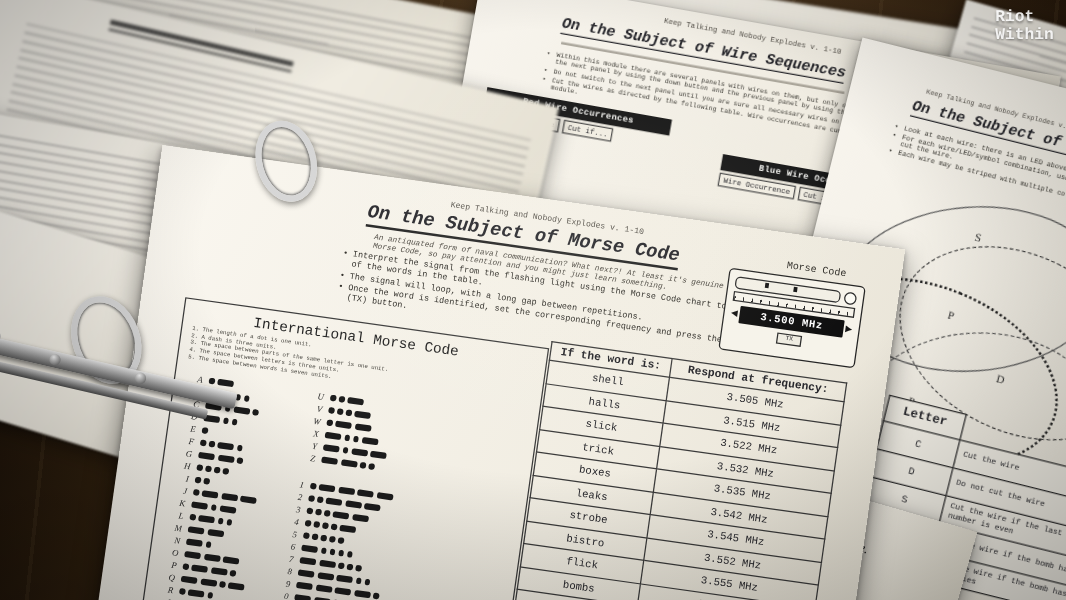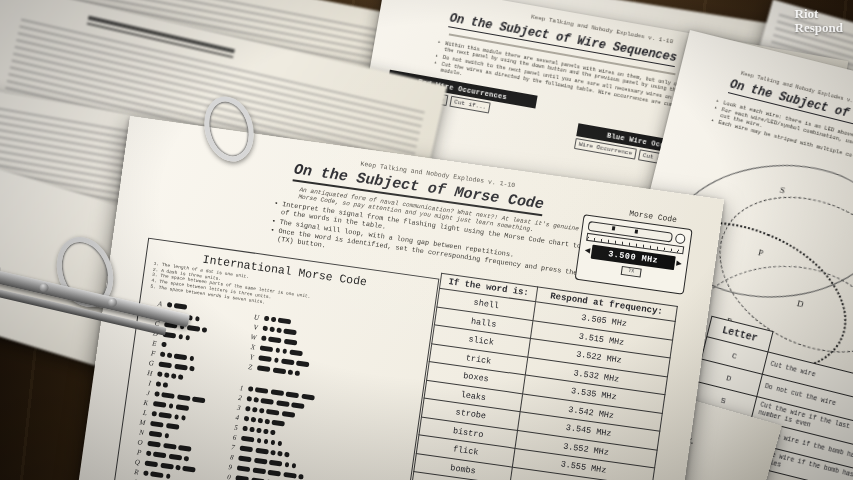--- a/index.html
+++ b/index.html
@@ -128,21 +128,21 @@
   .clamp .rail2{position:absolute;left:10px;top:24px;width:185px;height:8px;border-radius:2px;
     background:linear-gradient(180deg,#cfcfcf,#7d7d7d 60%,#4a4a4a);}
   .clamp .cap{position:absolute;left:-6px;top:0px;width:26px;height:30px;border-radius:5px;
     background:linear-gradient(160deg,#f0f0f0,#8e8e8e 60%,#565656);}
   .screw{position:absolute;width:9px;height:9px;border-radius:50%;
     background:radial-gradient(circle at 35% 30%,#f3f3f3,#9b9b9b 55%,#4f4f4f);}
 
   .vignette{position:absolute;inset:0;pointer-events:none;z-index:50;
     background:radial-gradient(ellipse at 52% 42%,rgba(255,252,240,.10) 0%,rgba(0,0,0,0) 45%,rgba(0,0,0,.32) 100%);}
   .watermark{position:absolute;top:7px;right:10px;z-index:60;text-align:left;
-    font-family:Liberation Serif, serif;color:rgba(255,255,255,.88);line-height:1.05;
+    font-family:Liberation Mono, monospace;color:rgba(255,255,255,.88);line-height:1.05;
     text-shadow:0 1px 2px rgba(0,0,0,.4);}
   .watermark .w1{font-size:13px;font-weight:bold;}
   .watermark .w2{font-size:13px;font-weight:bold;}
 </style>
 </head>
 <body>
 
 <div class="sheet" id="sheetA">
     <div class="tlines"></div>
   </div>
@@ -652,14 +652,14 @@
   <div class="cap"></div>
   <div class="rail1"></div>
   <div class="rail2"></div>
   <div class="screw" style="left:62px;top:8px;"></div>
   <div class="screw" style="left:132px;top:7px;"></div>
 </div>
 
 <div class="vignette"></div>
 <div class="watermark">
   <div class="w1">Riot</div>
-  <div class="w2">Respond</div>
+  <div class="w2">Within</div>
 </div>
 
 </body></html>

